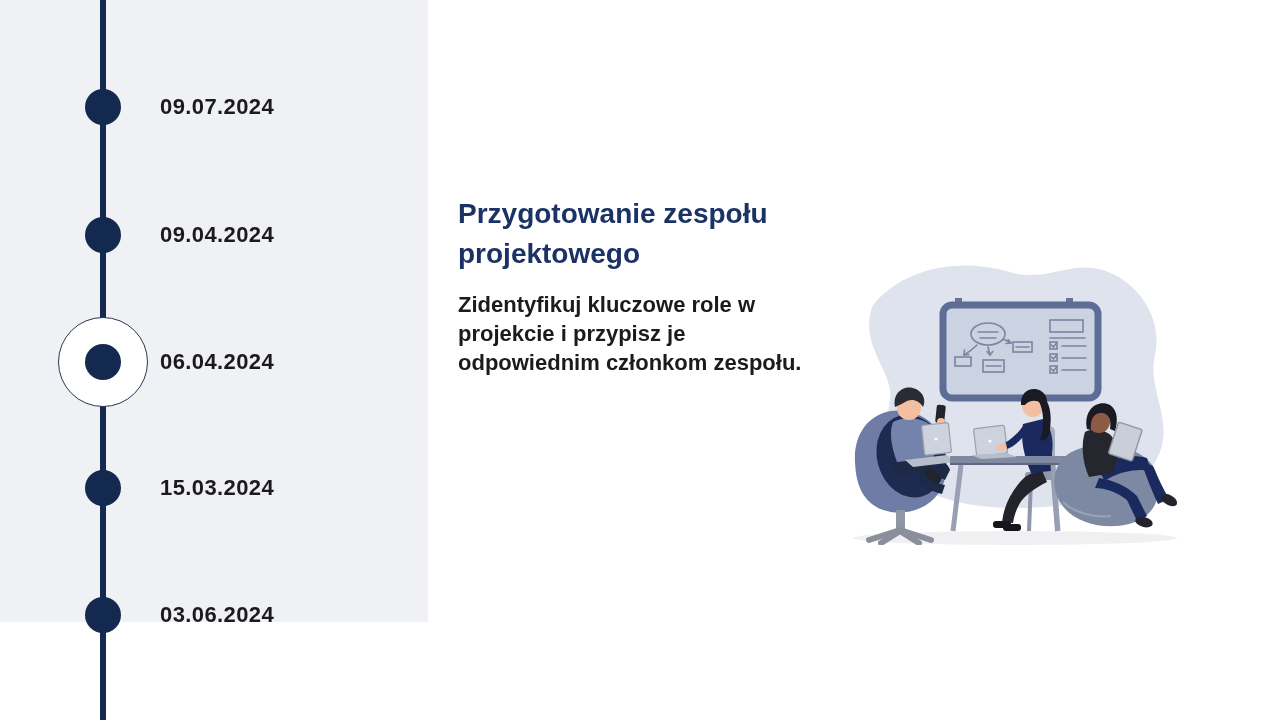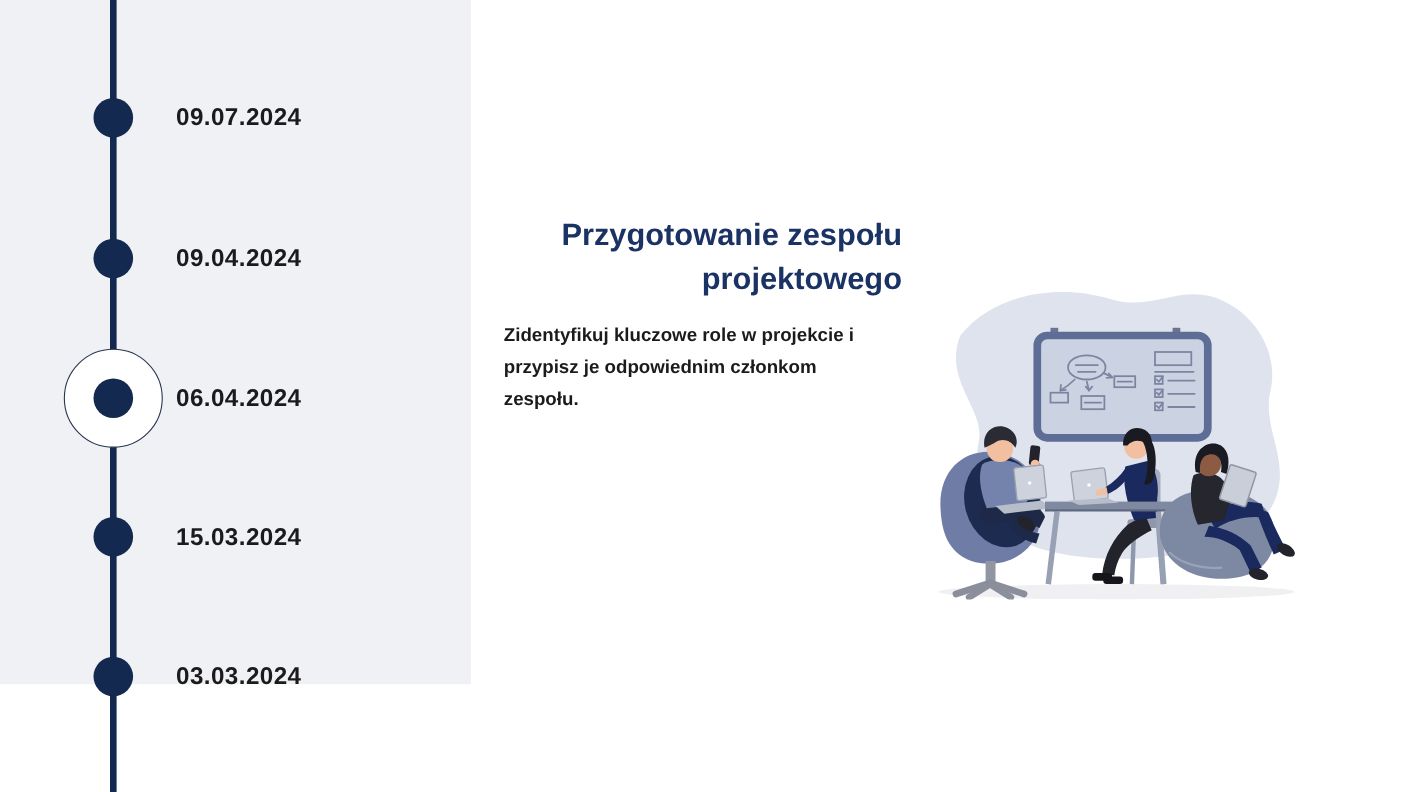--- a/index.html
+++ b/index.html
@@ -45,26 +45,25 @@
     font-size:22px; font-weight:700; letter-spacing:.4px;
     color:#1B1B1D; white-space:nowrap;
   }
 
   
   .slide-title {
     position:absolute; left:458px; top:194px;
     width:362px;
     font-size:28px; line-height:40px; font-weight:700;
     color:#1B3264;
-    text-align:right;
   }
   .slide-desc {
     position:absolute; left:458px; top:290px;
     width:354px;
-    font-size:17px; line-height:29px; font-weight:600;
+    font-size:22px; line-height:29px; font-weight:600;
     color:#1B1B1D;
   }
   .illustration {
     position:absolute; left:845px; top:250px;
     width:345px; height:295px;
   }
 </style>
 </head>
 <body>
 
@@ -88,21 +87,21 @@
     <div class="tl-label">06.04.2024</div>
   </div>
 
   <div class="tl-item tl-3">
     <div class="tl-dot"></div>
     <div class="tl-label">15.03.2024</div>
   </div>
 
   <div class="tl-item tl-4">
     <div class="tl-dot"></div>
-    <div class="tl-label">03.03.2024</div>
+    <div class="tl-label">03.06.2024</div>
   </div>
 </div>
 
 <h1 class="slide-title">Przygotowanie zespołu projektowego</h1>
 <p class="slide-desc">Zidentyfikuj kluczowe role w projekcie i przypisz je odpowiednim członkom zespołu.</p>
 
 <svg class="illustration" viewBox="0 0 345 295">
 
   <path d="M28 55 C60 15 120 8 165 22 C200 33 225 10 258 20 C295 32 318 70 310 105
            C303 135 322 160 318 190 C313 225 280 245 240 252 C190 261 120 262 80 240

